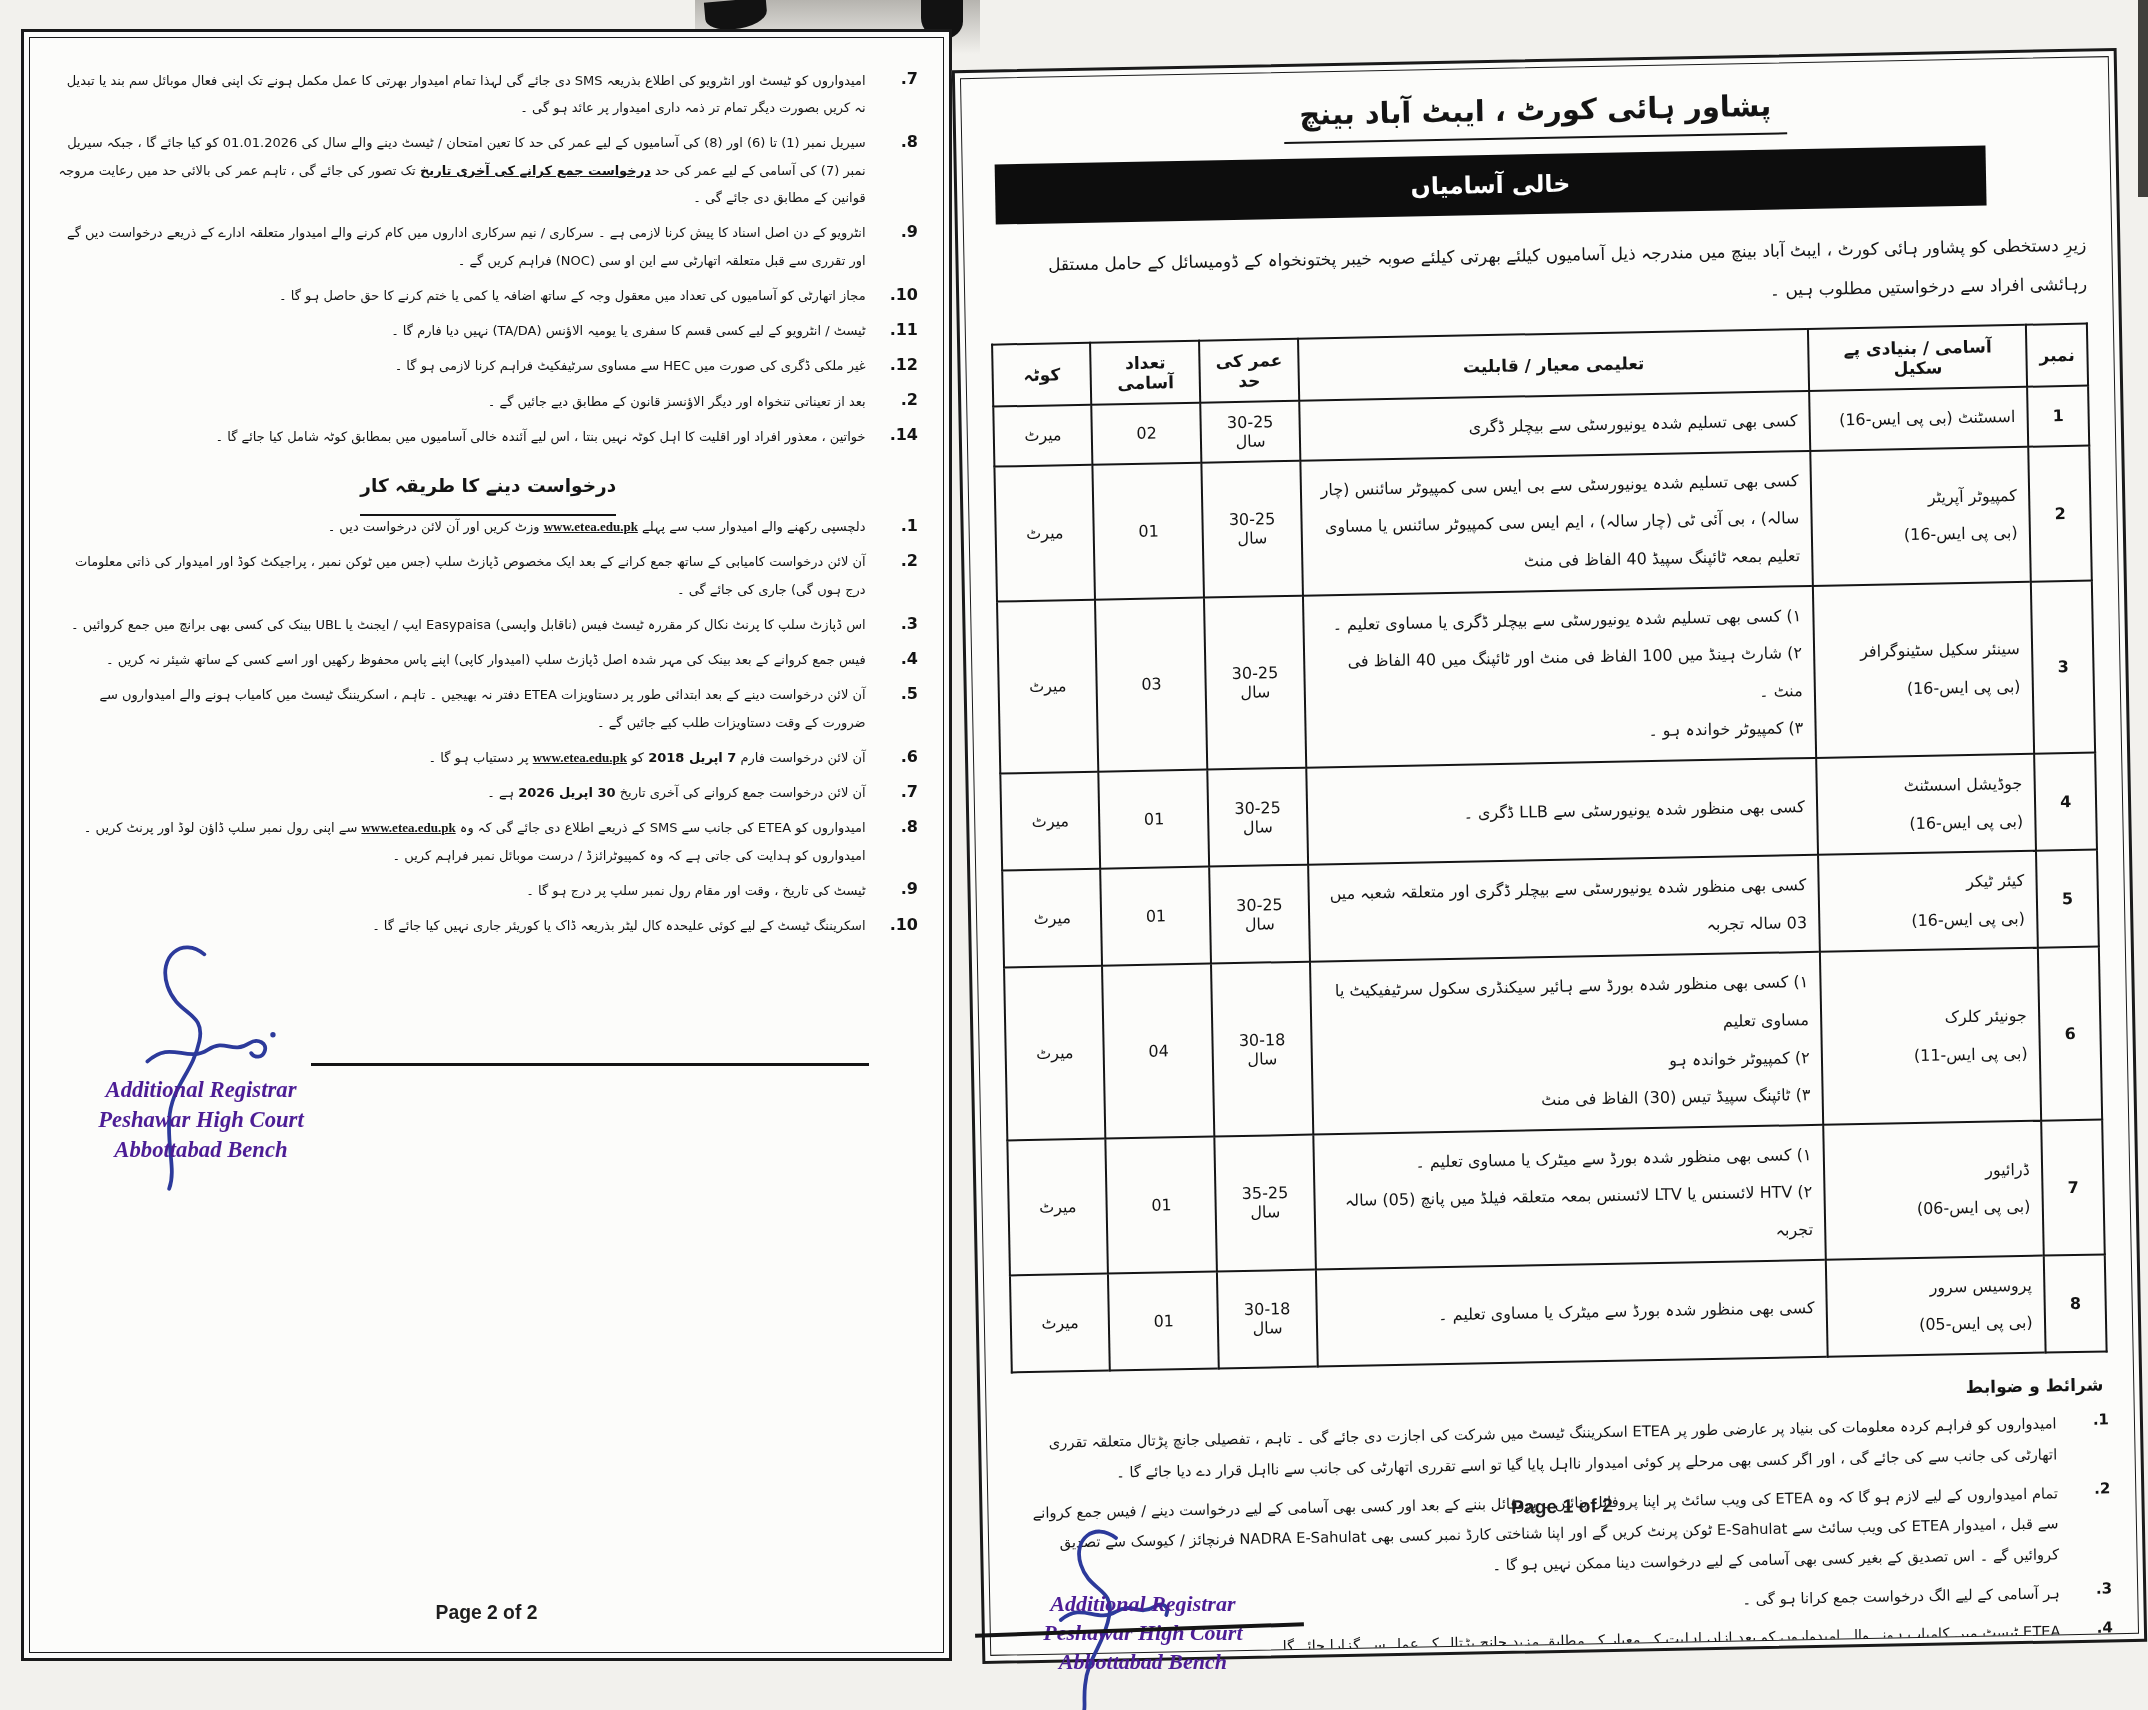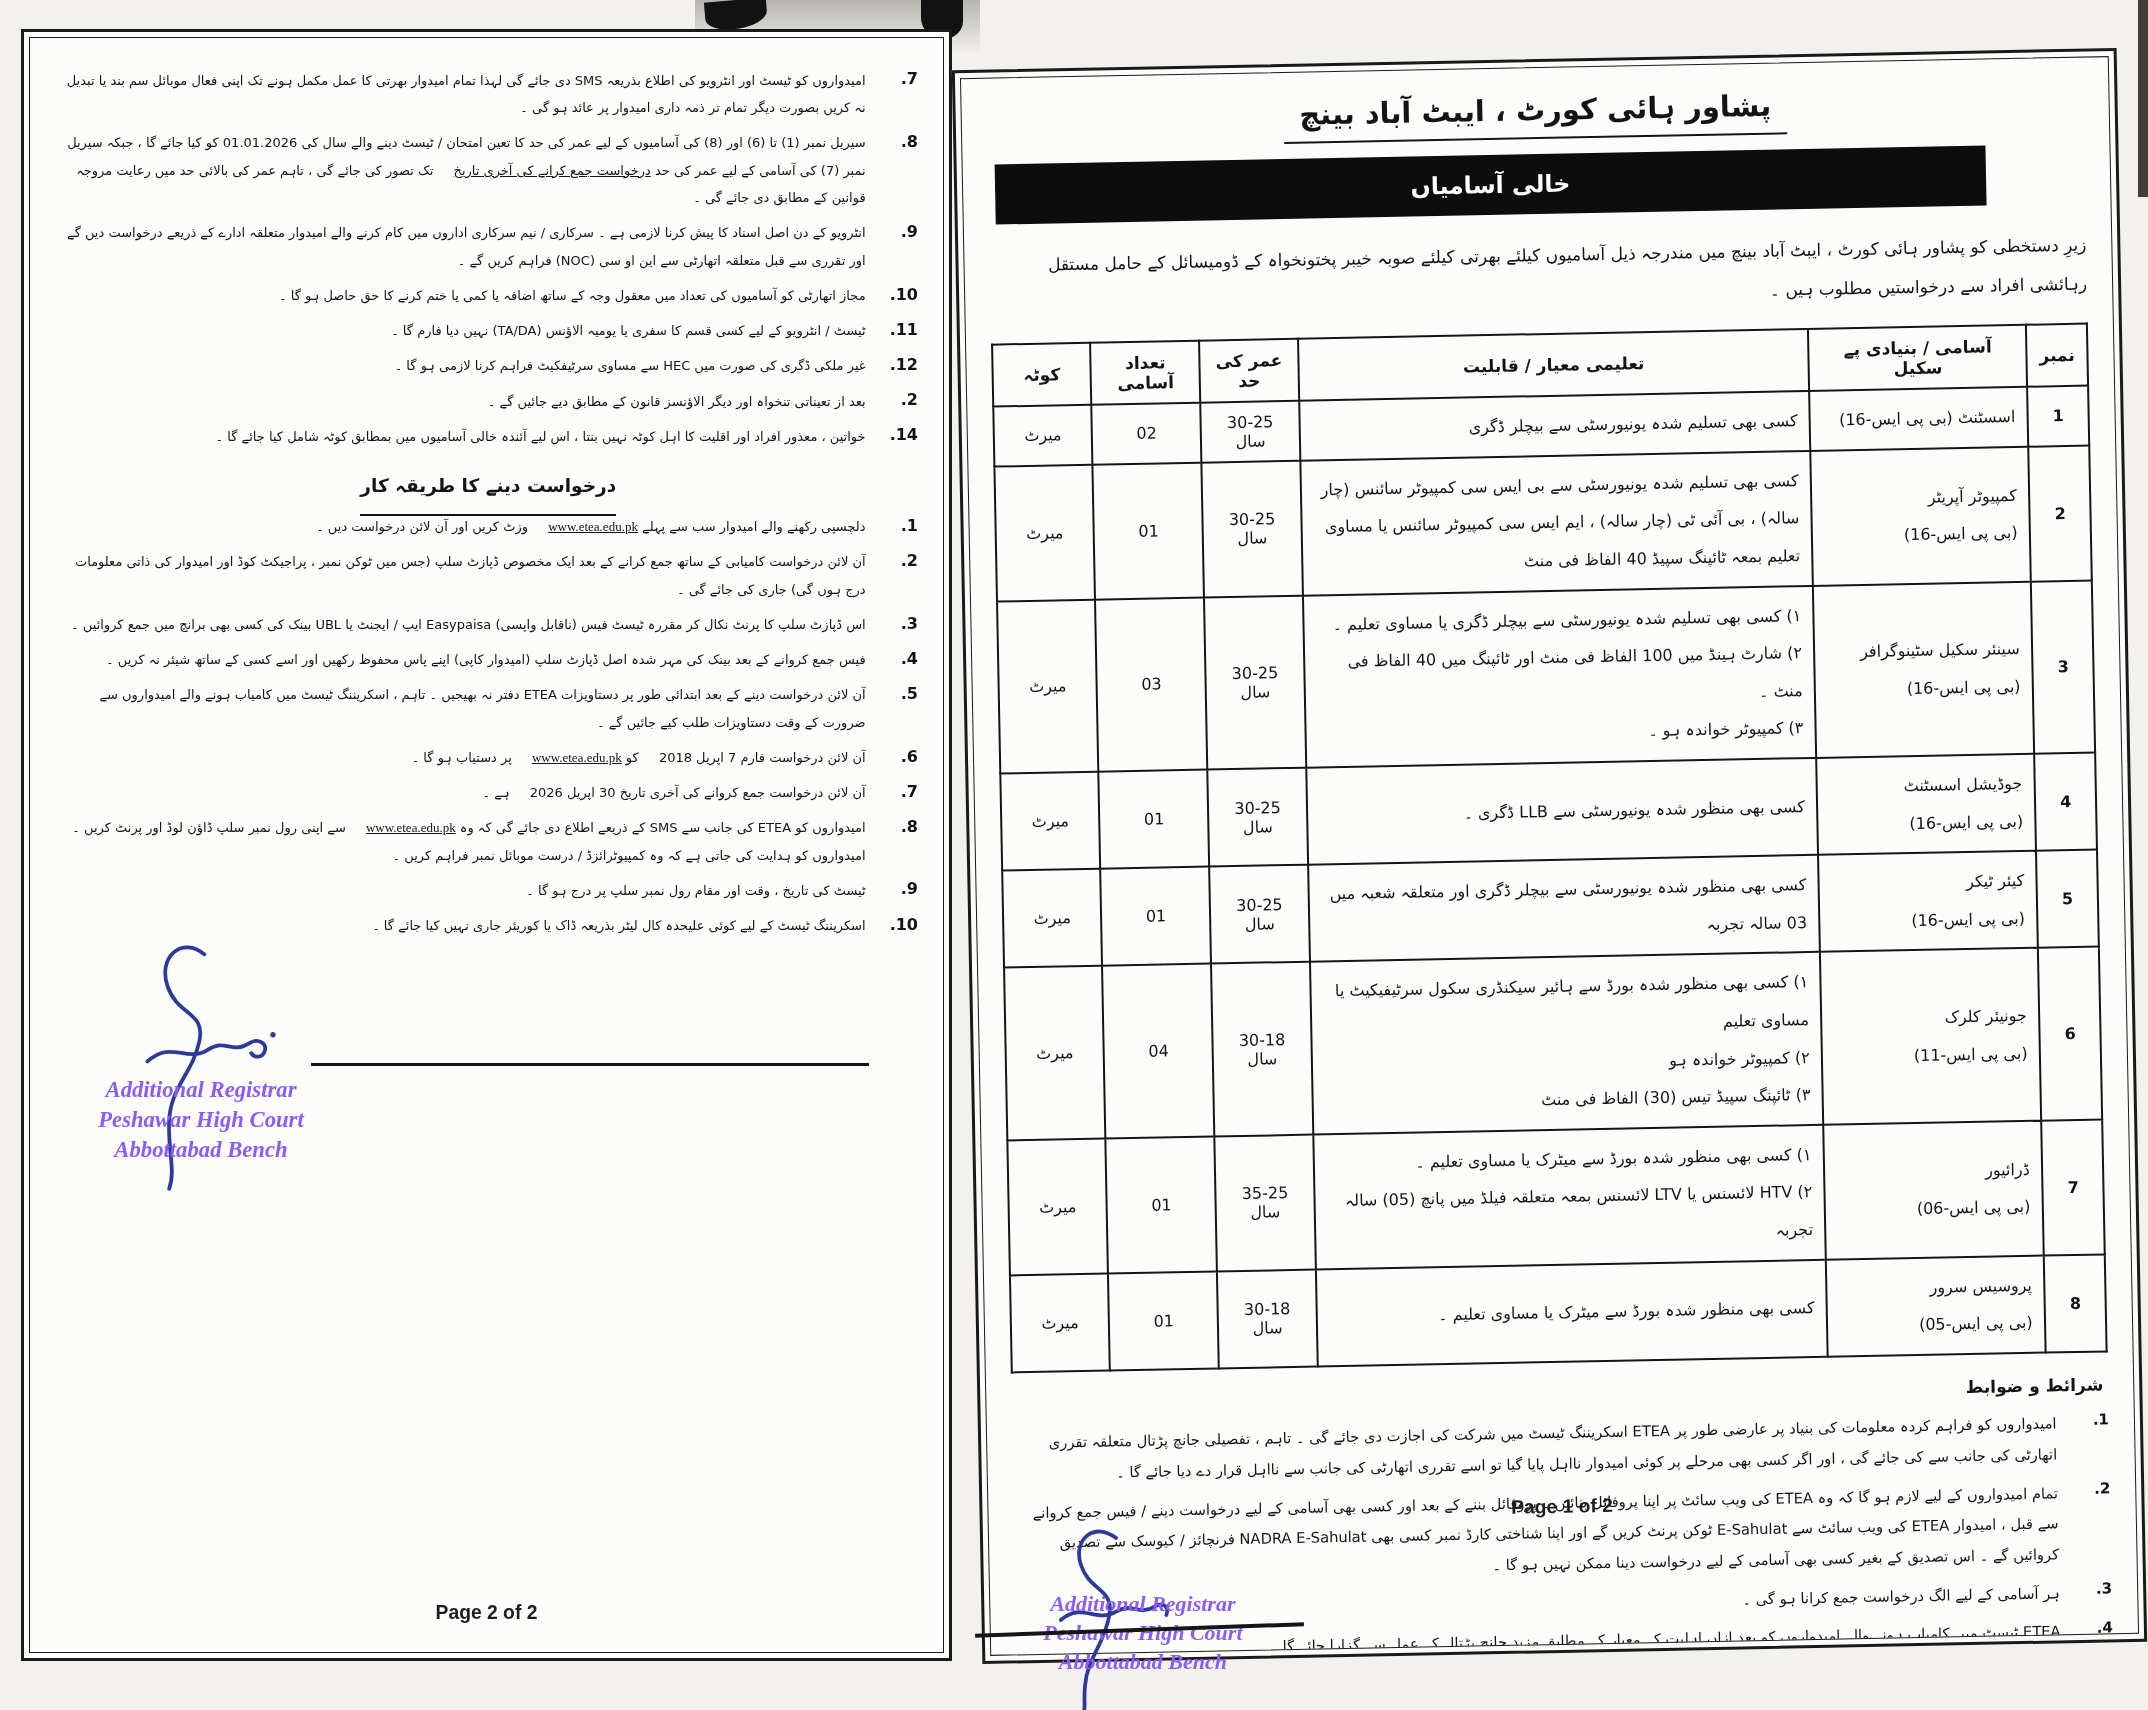--- a/index.html
+++ b/index.html
@@ -11,21 +11,21 @@
   #page2{left:21px;top:29px;width:931px;height:1632px;}
   #page2 .inner{padding:28.5px 25px 0 28.5px;}
   
   #page1{left:967px;top:59px;width:1165px;height:1594px;transform:rotate(-1.1deg);}
   #page1 .inner{padding:22px 25px 0 25px;}
 
   .li{display:flex;direction:rtl;gap:13.4px;margin-bottom:7.6px;}
   .num{min-width:39px;text-align:right;direction:rtl;font-weight:700;font-size:16px;padding-top:2.5px;}
   .txt{flex:1;font-size:13px;line-height:2.12;text-align:right;}
   .u{text-decoration:underline;}
-  .b{font-weight:400;margin-left:16px;}
+  .b{font-weight:700;}
   .lat{font-family:"Liberation Serif",serif;}
 
   .proc-h{text-align:center;direction:rtl;font-size:18.5px;font-weight:700;
           margin:25px 0 17px 0;}
   .proc-h span{border-bottom:2.5px solid #141414;padding-bottom:18px;}
 
   .title-wrap{text-align:center;}
   .title{display:inline-block;direction:rtl;font-size:29px;font-weight:700;
          border-bottom:2.9px solid #141414;padding:3.4px 15px 10px 15px;}
   .banner{margin:15px 99px 0 6.7px;height:60px;background:#0d0d0d;color:#ffffff;
@@ -43,21 +43,21 @@
 
   .terms-h{direction:rtl;text-align:right;font-weight:700;font-size:17px;margin:22px 5px 13.4px 0;}
   .terms .txt{font-size:14.7px;line-height:2.1;}
   .terms .num{font-size:15px;}
 
   .sigblock{position:relative;height:210px;margin-top:101px;}
   .sigblock svg{position:absolute;left:65px;top:-107px;}
   .sig-line{position:absolute;left:252px;top:22px;width:558px;height:3.4px;background:#141414;}
   .sig-text{position:absolute;left:21px;top:34px;width:243px;text-align:center;}
   .sig-name{font-family:"Liberation Serif",serif;font-style:italic;font-weight:700;
-            font-size:22.7px;line-height:1.32;color:#8b5cf6;}
+            font-size:22.7px;line-height:1.32;color:#4c1d95;}
 
   .footer{position:absolute;left:0;right:0;text-align:center;
           font-family:"Liberation Sans",sans-serif;font-weight:700;font-size:19.3px;color:#1d1d1d;}
   #page2 .footer{bottom:28px;}
   #page1 .footer{bottom:126px;}
 
   .sig-right{position:absolute;left:980px;top:1534px;width:361px;height:177px;z-index:9;}
   .sig-right svg{position:absolute;left:59px;top:-13.4px;}
   .sig-right .sig-text2{position:absolute;left:3.4px;top:55px;width:319px;text-align:center;}
   .sig-right .sig-name{font-size:22px;}

